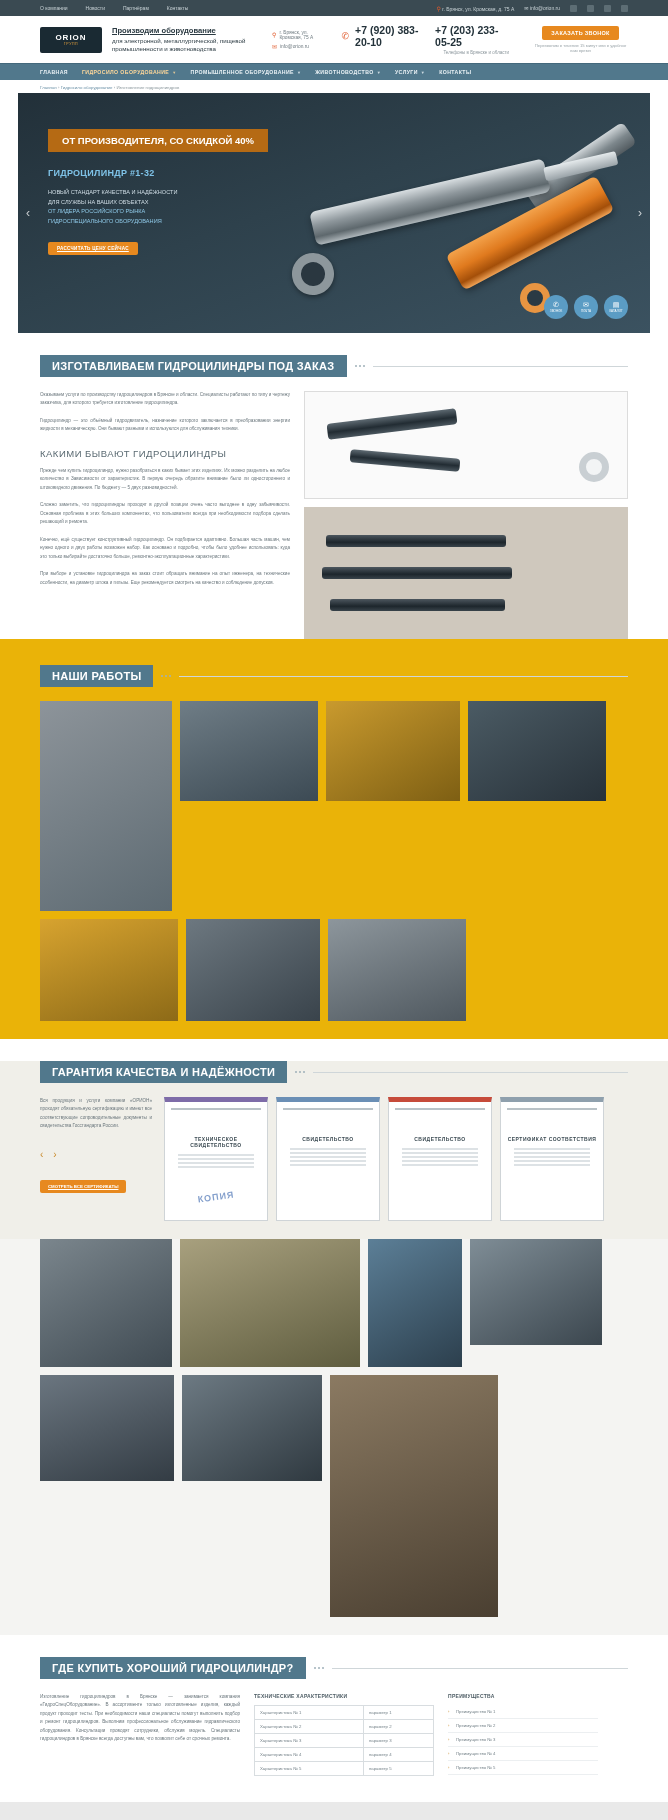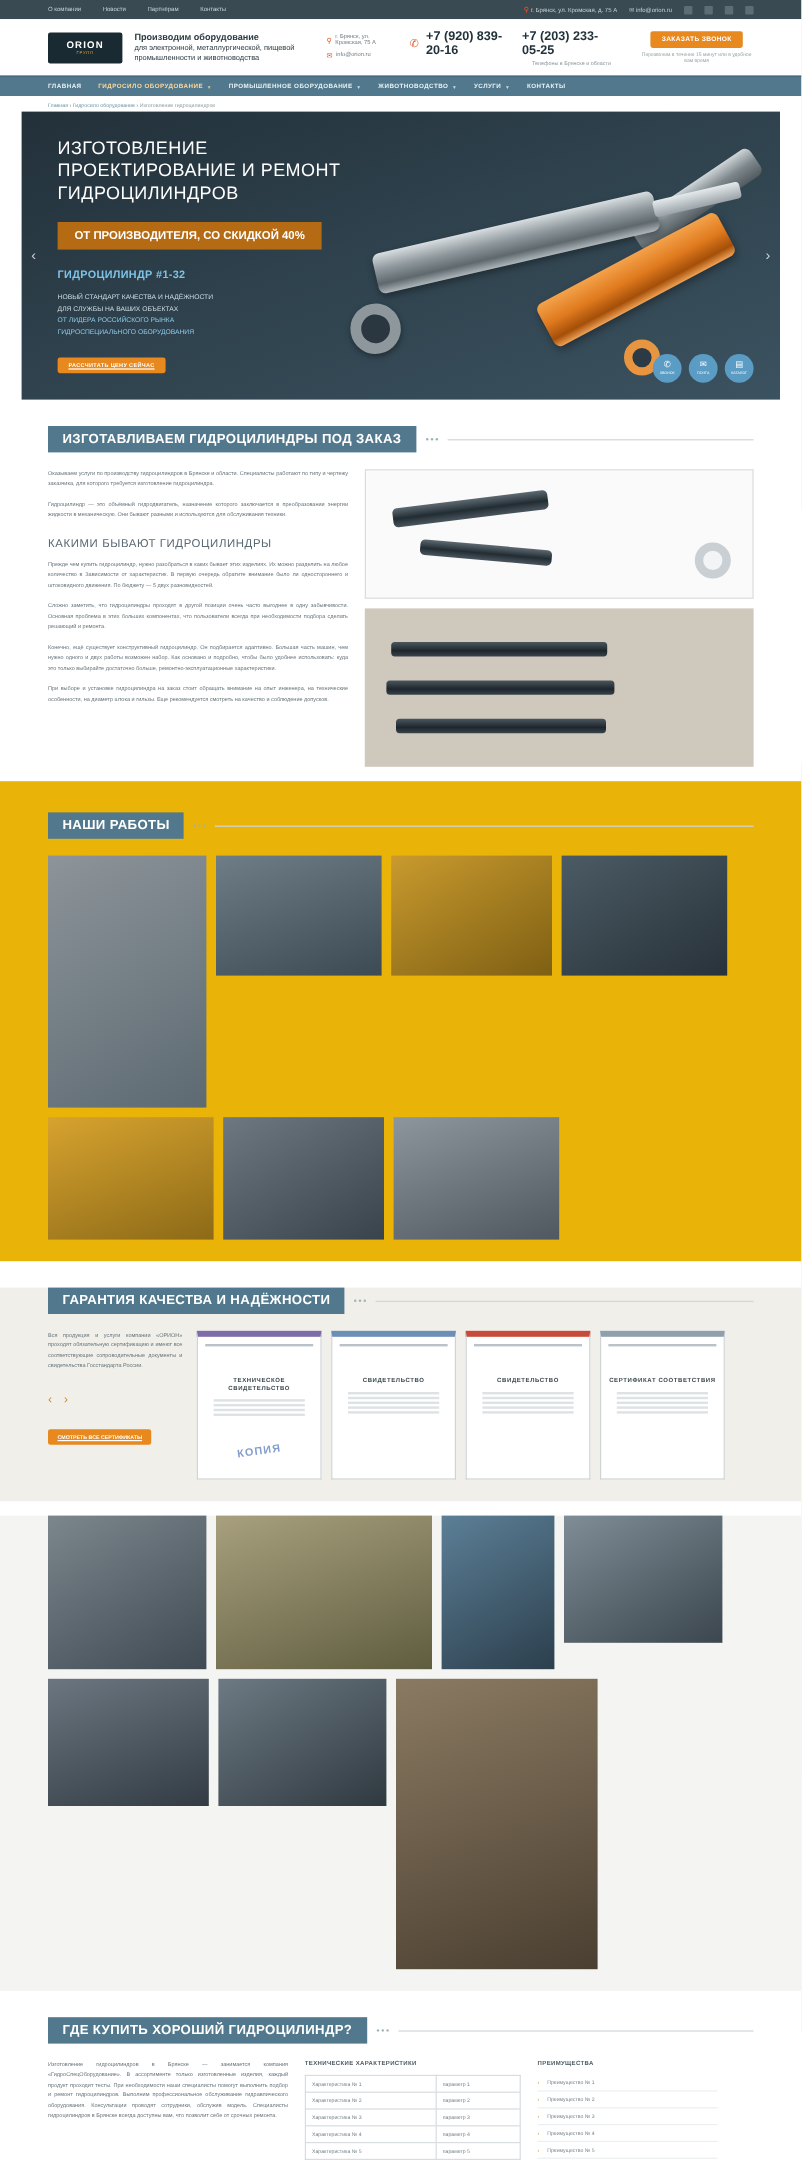--- a/index.html
+++ b/index.html
@@ -53,21 +53,21 @@
     background: #1a2a33;
     border-radius: 2px;
     display: flex; flex-direction: column;
     align-items: center; justify-content: center;
     color: #fff;
     flex: none;
   }
   .logo .l1 { font-size: 8px; letter-spacing: 1px; font-weight: bold; }
   .logo .l2 { font-size: 3.5px; letter-spacing: .6px; color: #e8a33d; }
   .slogan { font-size: 6.2px; line-height: 1.35; color: #2b3a42; max-width: 150px; }
-  .slogan b { display:block; font-size: 7.6px; font-weight: bold; margin-bottom: 1px;}
+  .slogan b { display:block; font-size: 7.6px; font-weight: bold; margin-bottom: 1px; text-decoration: underline;}
   .phones { margin-left: auto; display:flex; flex-direction: column; align-items:flex-end; }
   .phone-row { display:flex; align-items:center; gap:6px; }
   .ph-icon { color:#e05a2b; font-size: 9px; }
   .phone { font-size: 10.5px; font-weight: bold; color:#23323a; }
   .phone-sub { font-size: 4.5px; color:#8b969c; margin-top:2px; }
   .cta-col { margin-left: 14px; display:flex; flex-direction:column; align-items:center; }
   .btn-orange {
     background:#e7891f; color:#fff; font-size:5.5px; font-weight:bold;
     padding:4px 9px; border-radius:2px; border:none; letter-spacing:.3px;
   }
@@ -167,21 +167,21 @@
   .hero-circles {
     position:absolute; right:22px; bottom:14px; display:flex; gap:6px; z-index:6;
   }
   .hcirc {
     width:24px;height:24px;border-radius:50%;background:#5b9cc4;
     display:flex;flex-direction:column;align-items:center;justify-content:center;
     color:#fff;font-size:3px;text-align:center;line-height:1.2;
   }
   .hcirc .g { font-size:7px; margin-bottom:1px;}
   
-  .sect { padding: 0 40px; margin-top: 12px; }
+  .sect { padding: 0 40px; }
   .sect-head {
     display:flex; align-items:center; gap:8px; margin: 22px 0 14px;
   }
   .sect-title {
     background:#51788c; color:#fff; font-size:11px; font-weight:bold;
     padding:5px 12px; text-transform: uppercase; letter-spacing:.3px;
     white-space: nowrap;
   }
   .sect-line { flex:1; height:1px; background:#cfd6d9; }
   .dot3 { display:flex; gap:2px; }
@@ -307,21 +307,21 @@
           <span>г. Брянск, ул. Кромская, 75 А</span>
         </div>
       <div>
           <span class="pin">✉</span>
           <span>info@orion.ru</span>
         </div>
     </div>
     <div class="phones">
       <div class="phone-row">
         <span class="ph-icon">✆</span>
-        <span class="phone">+7 (920) 839-20-16</span>
+        <span class="phone">+7 (920) 383-20-10</span>
         <span class="phone">+7 (203) 233-05-25</span>
       </div>
       <span class="phone-sub">Телефоны в Брянске и области</span>
     </div>
     <div class="cta-col">
       <button class="btn-orange">ЗАКАЗАТЬ ЗВОНОК</button>
       <span class="cta-sub">Перезвоним в течение 15 минут
 или в удобное вам время</span>
     </div>
   </div>
@@ -357,21 +357,20 @@
 
   <div class="hero">
     <div class="hero-img">
       <div class="cyl cyl-c"></div>
       <div class="cyl cyl-a"></div>
       <div class="cyl cyl-b"></div>
       <div class="eye"></div>
       <div class="eye2"></div>
     </div>
     <div class="hero-inner">
-      <h1>ИЗГОТОВЛЕНИЕ ПРОЕКТИРОВАНИЕ И РЕМОНТ ГИДРОЦИЛИНДРОВ</h1>
       <div class="hero-badge">ОТ ПРОИЗВОДИТЕЛЯ, СО СКИДКОЙ 40%</div>
       <div class="hero-sub">ГИДРОЦИЛИНДР #1-32</div>
       <div class="hero-lines">
         <div>НОВЫЙ СТАНДАРТ КАЧЕСТВА И НАДЁЖНОСТИ</div>
         <div>ДЛЯ СЛУЖБЫ НА ВАШИХ ОБЪЕКТАХ</div>
         <div class="blue">ОТ ЛИДЕРА РОССИЙСКОГО РЫНКА</div>
         <div class="blue">ГИДРОСПЕЦИАЛЬНОГО ОБОРУДОВАНИЯ</div>
       </div>
       <a href="#" class="hero-btn">РАССЧИТАТЬ ЦЕНУ СЕЙЧАС</a>
     </div>

